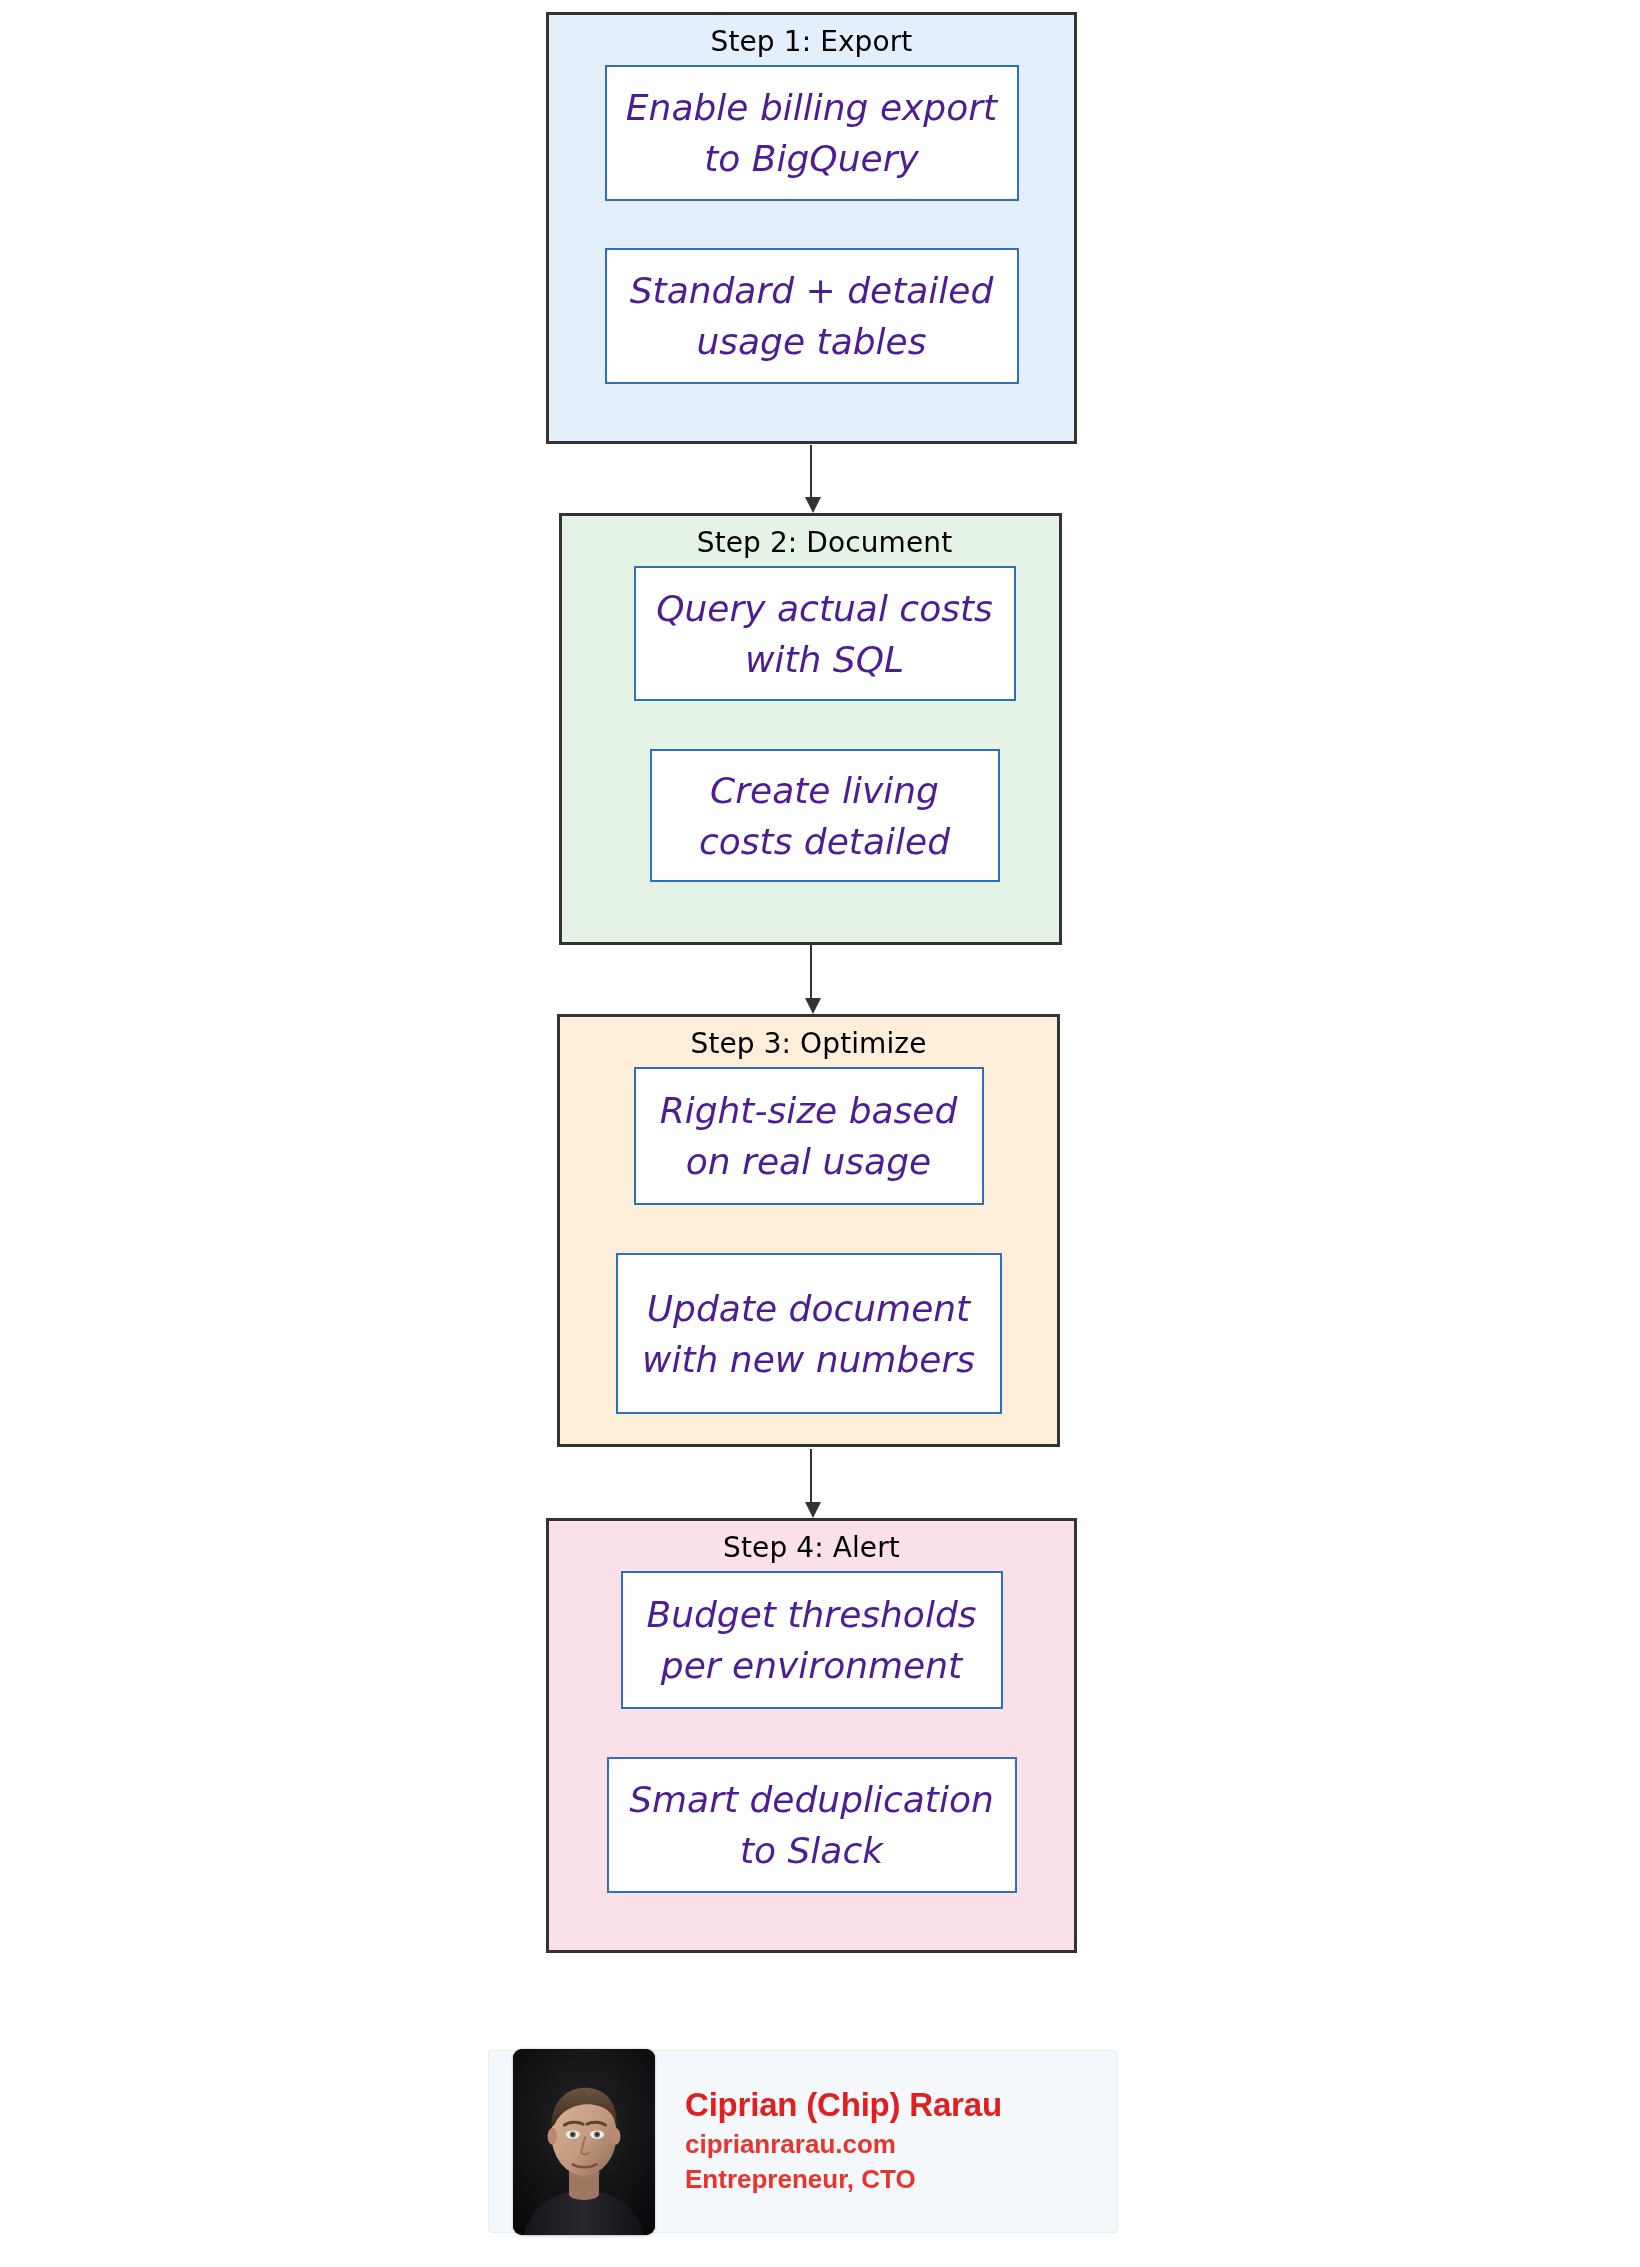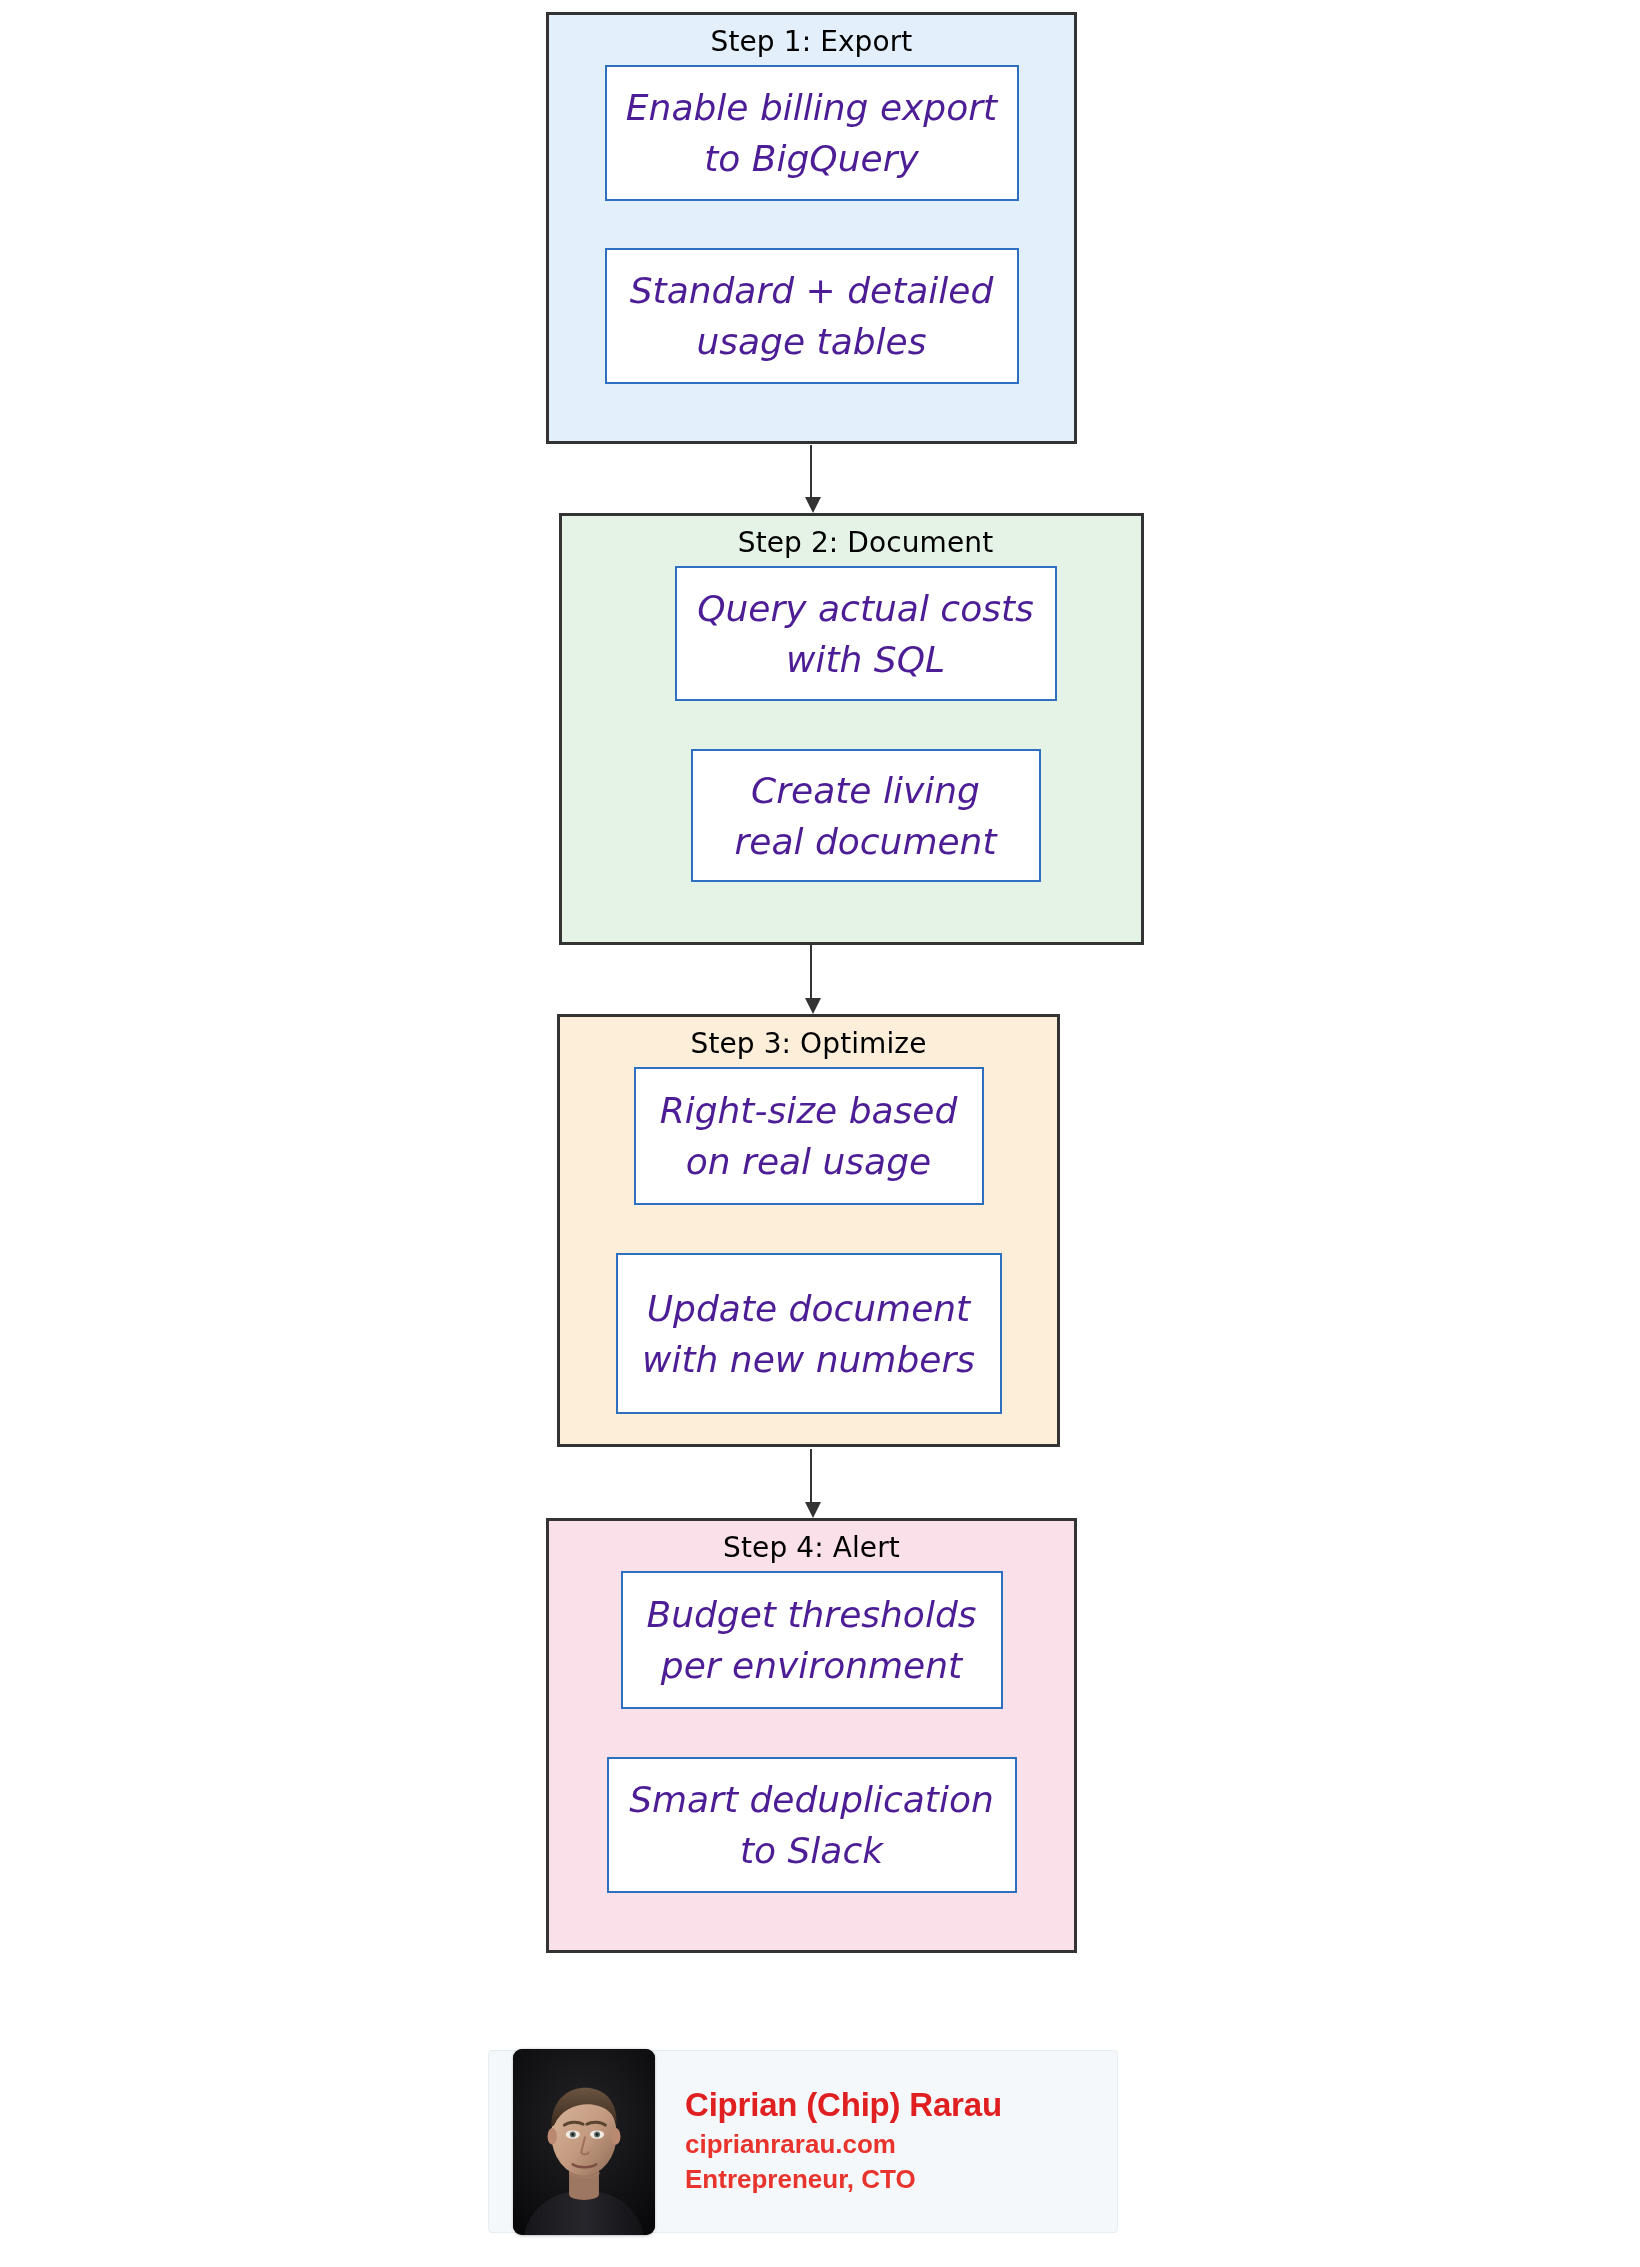--- a/index.html
+++ b/index.html
@@ -64,21 +64,21 @@
     height: 432px;
     background: #e3f0fb;
   }
   #step-1 .node { width: 414px; height: 136px; }
   #step-1 .node.second { margin-top: 47px; }
 
   
   #step-2 {
     left: 559px;
     top: 513px;
-    width: 585px;
+    width: 503px;
     height: 432px;
     background: #e5f3e7;
     padding-left: 28px;
   }
   #step-2 .node-a { width: 382px; height: 135px; }
   #step-2 .node-b { width: 350px; height: 133px; margin-top: 48px; }
 
   
   #step-3 {
     left: 557px;
@@ -208,21 +208,21 @@
   <div class="connector" id="connector-1">
     <div class="shaft"></div>
     <div class="head"></div>
   </div>
 
   <div class="step-group" id="step-2">
     <div class="step-title">Step 2: Document</div>
     <div class="node node-a">Query actual costs
 with SQL</div>
     <div class="node node-b">Create living
-real document</div>
+costs detailed</div>
   </div>
 
   <div class="connector" id="connector-2">
     <div class="shaft"></div>
     <div class="head"></div>
   </div>
 
   <div class="step-group" id="step-3">
     <div class="step-title">Step 3: Optimize</div>
     <div class="node node-a">Right-size based

